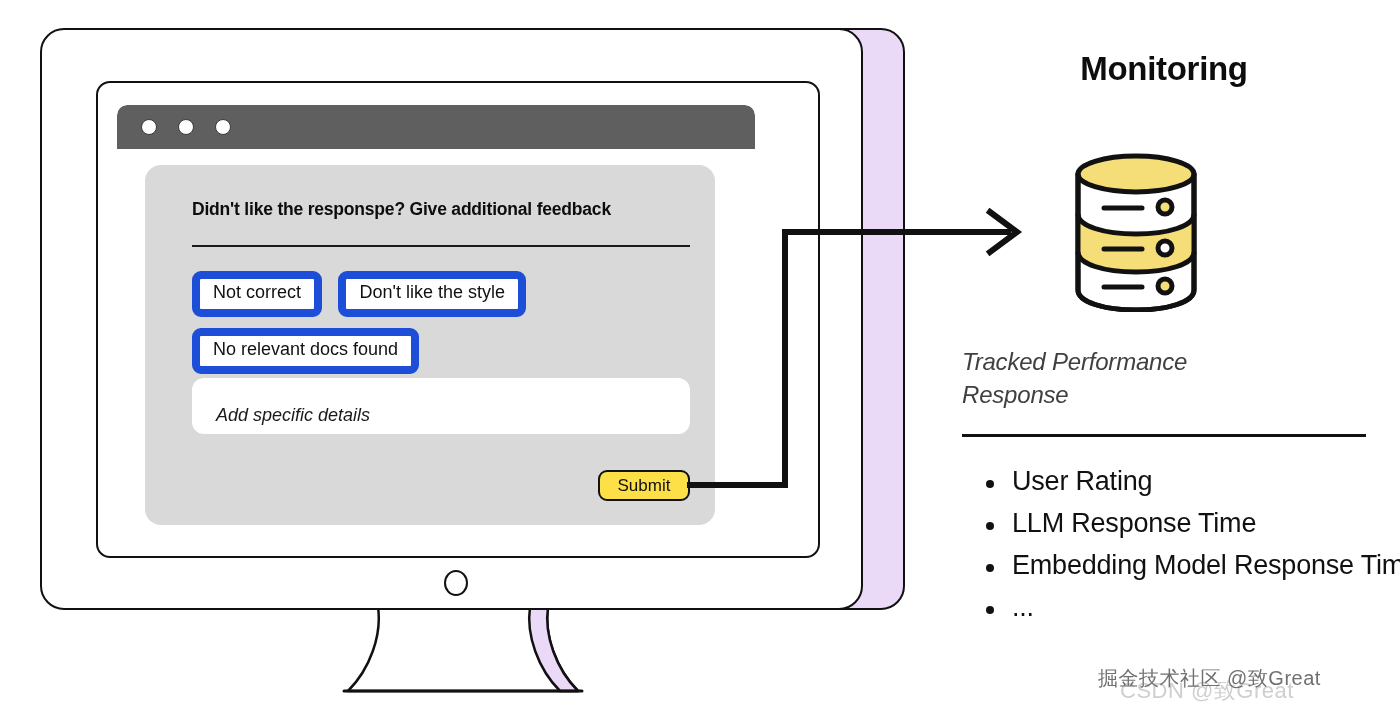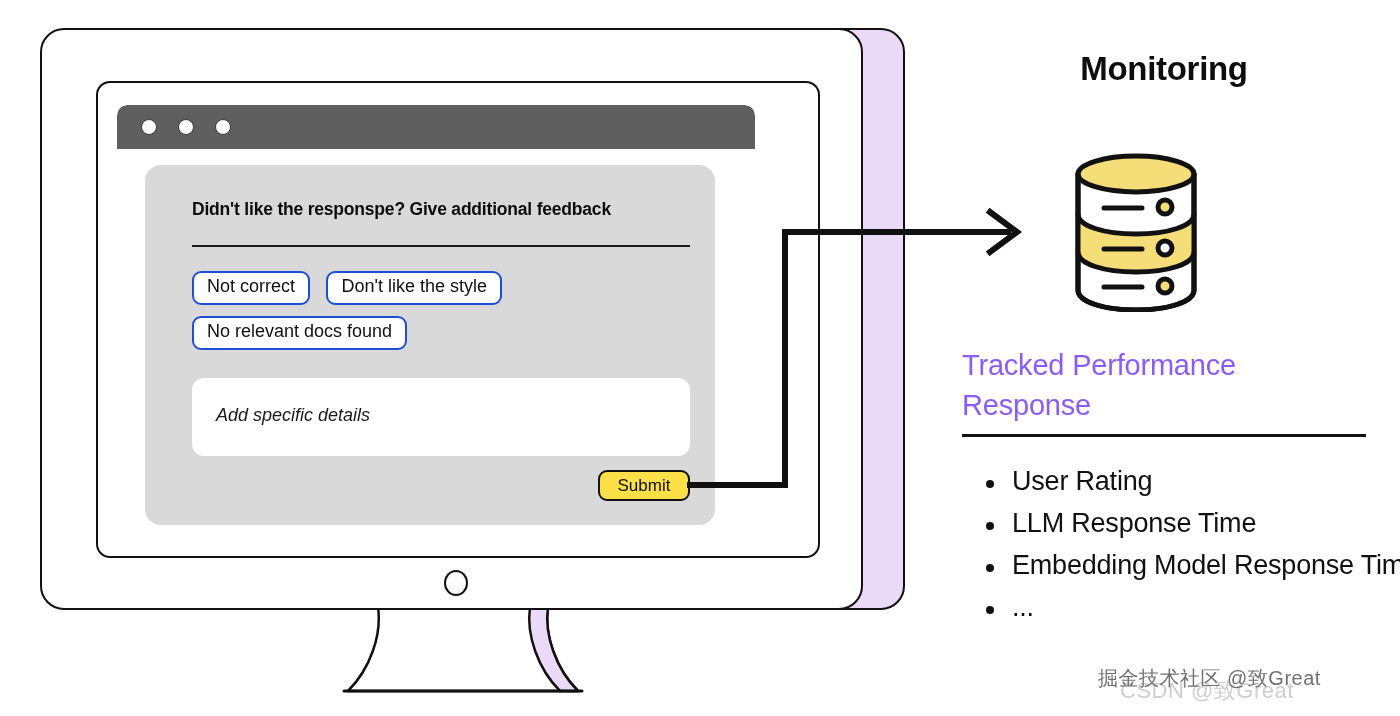--- a/index.html
+++ b/index.html
@@ -81,30 +81,30 @@
     letter-spacing:-0.2px;white-space:nowrap;
   }
   .fb-divider{
     position:absolute;left:47px;top:80px;width:498px;height:2px;
     background:#1a1a1a;
   }
   .chip-row{position:absolute;left:47px;top:106px;width:500px;}
   .chip{
     display:inline-block;
     background:#ffffff;
-    border:2px solid #1d4ed8;
+    border:8px solid #1d4ed8;
     border-radius:9px;
     padding:3px 13px 5px 13px;
     font-size:18px;color:#111;
     margin-right:12px;margin-bottom:11px;
     line-height:1.22;
     box-sizing:border-box;
   }
   .fb-textarea{
-    position:absolute;left:47px;top:213px;width:498px;height:78px;
+    position:absolute;left:47px;top:213px;width:498px;height:56px;
     background:#ffffff;border:none;border-radius:12px;
     box-sizing:border-box;
   }
   .fb-textarea .ph{
     position:absolute;left:24px;top:27px;
     font-style:italic;font-size:18px;color:#1a1a1a;
   }
   .submit-btn{
     position:absolute;left:453px;top:305px;width:92px;height:31px;
     background:#fde047;border:2px solid #111;border-radius:9px;
@@ -121,21 +121,21 @@
     position:absolute;left:962px;top:46px;width:404px;
     text-align:center;
     font-size:33px;font-weight:bold;color:#0d0d0d;
     line-height:1.38;
     letter-spacing:-0.3px;
   }
   .db-icon{position:absolute;left:1072px;top:152px;width:128px;height:160px;}
 
   .metrics-title{
     position:absolute;left:962px;top:345px;width:404px;
-    font-size:29px;color:#8b5cf6;
+    font-style:italic;font-size:24px;color:#404040;
     line-height:1.38;letter-spacing:-0.2px;
   }
   .metrics-divider{
     position:absolute;left:962px;top:434px;width:404px;height:2.5px;
     background:#111;
   }
   .metrics-list{
     position:absolute;left:962px;top:462px;width:420px;
     margin:0;padding:0 0 0 50px;
     list-style:none;

